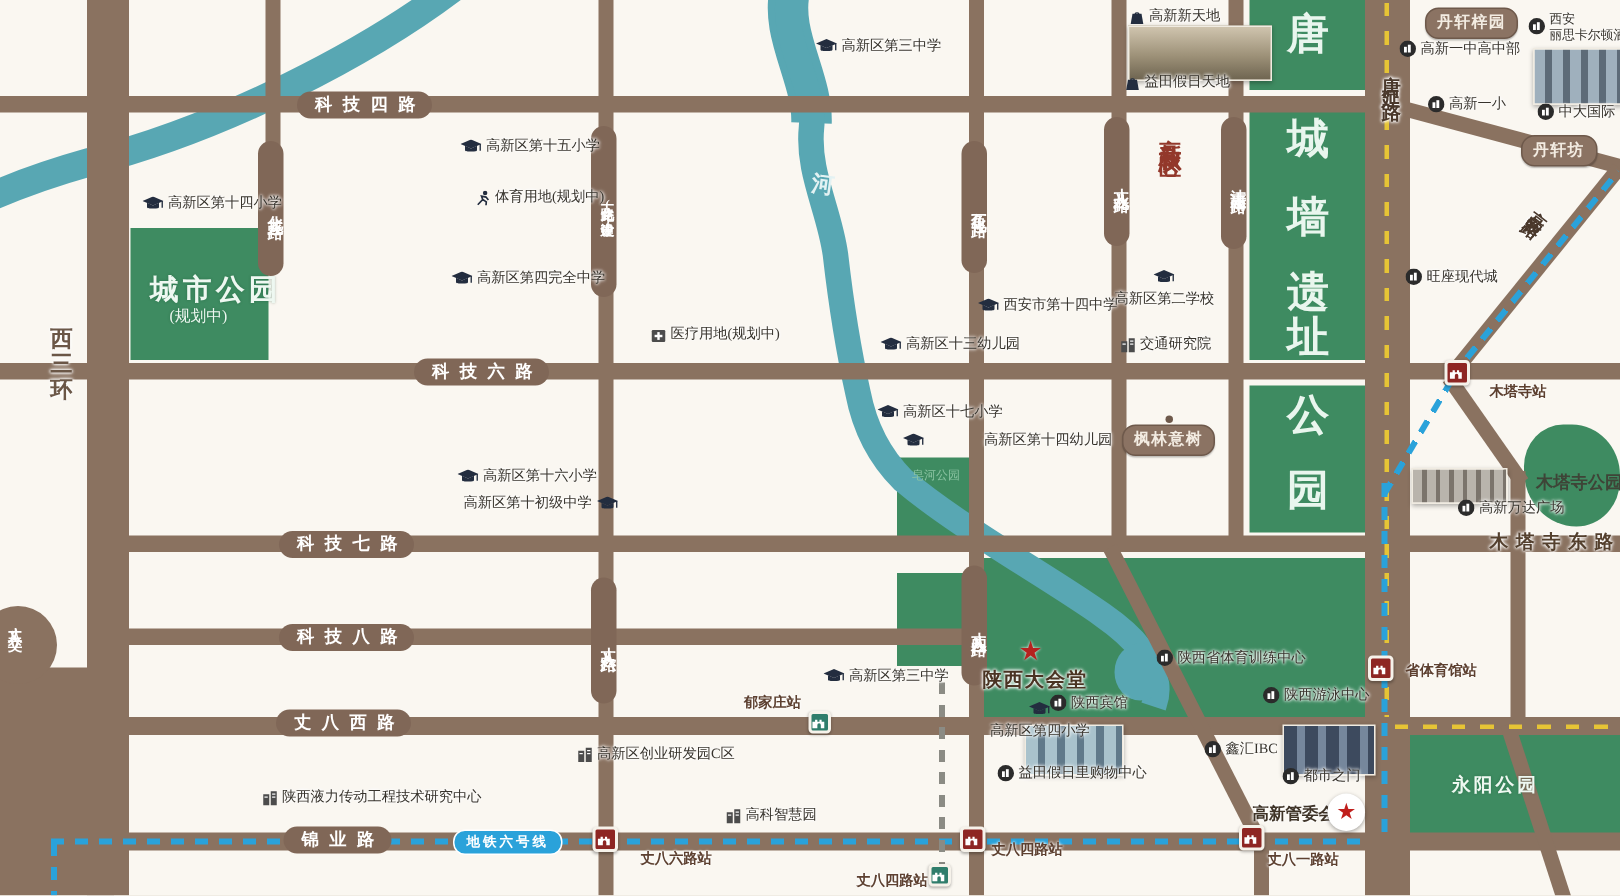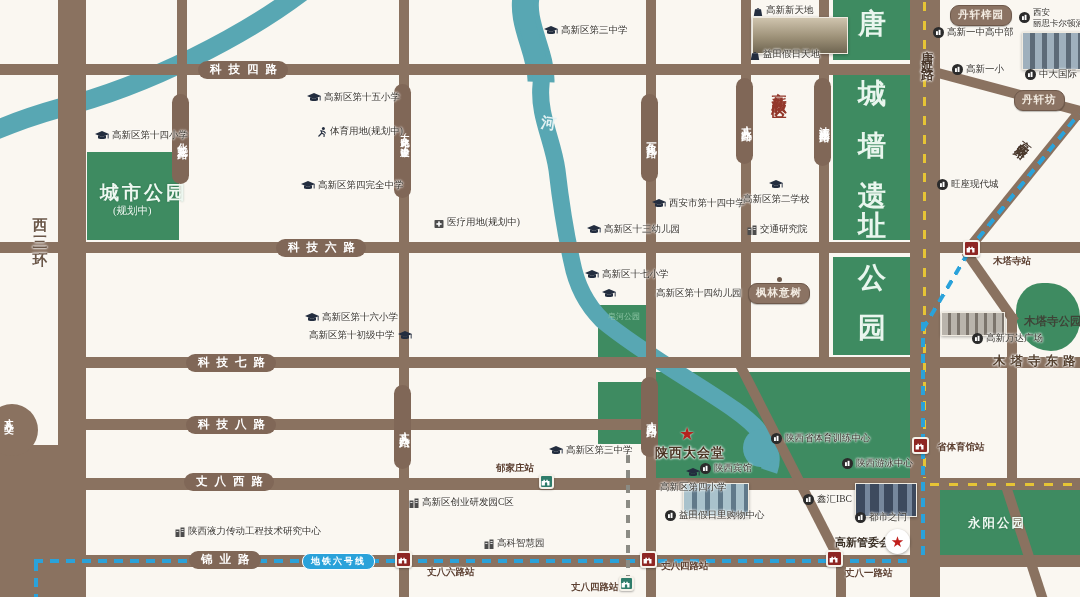--- a/index.html
+++ b/index.html
@@ -316,21 +316,21 @@
         <use href="#ic-hospital"></use>
       </svg>
       <span class="plines">医疗用地(规划中)</span>
     </div>
     <div class="poi" style="left: 317px; top: 125px;">
       <svg class="picon" width="10" height="10" viewBox="0 0 10 10">
         <use href="#ic-runner"></use>
       </svg>
       <span class="plines">体育用地(规划中)</span>
     </div>
-    <div class="poi" style="left: 409px; top: 496px;">
+    <div class="poi" style="left: 385px; top: 496px;">
       <svg class="picon" width="10" height="10" viewBox="0 0 10 10">
         <use href="#ic-building"></use>
       </svg>
       <span class="plines">高新区创业研发园C区</span>
     </div>
     <div class="poi" style="left: 484px; top: 537px;">
       <svg class="picon" width="10" height="10" viewBox="0 0 10 10">
         <use href="#ic-building"></use>
       </svg>
       <span class="plines">高科智慧园</span>

